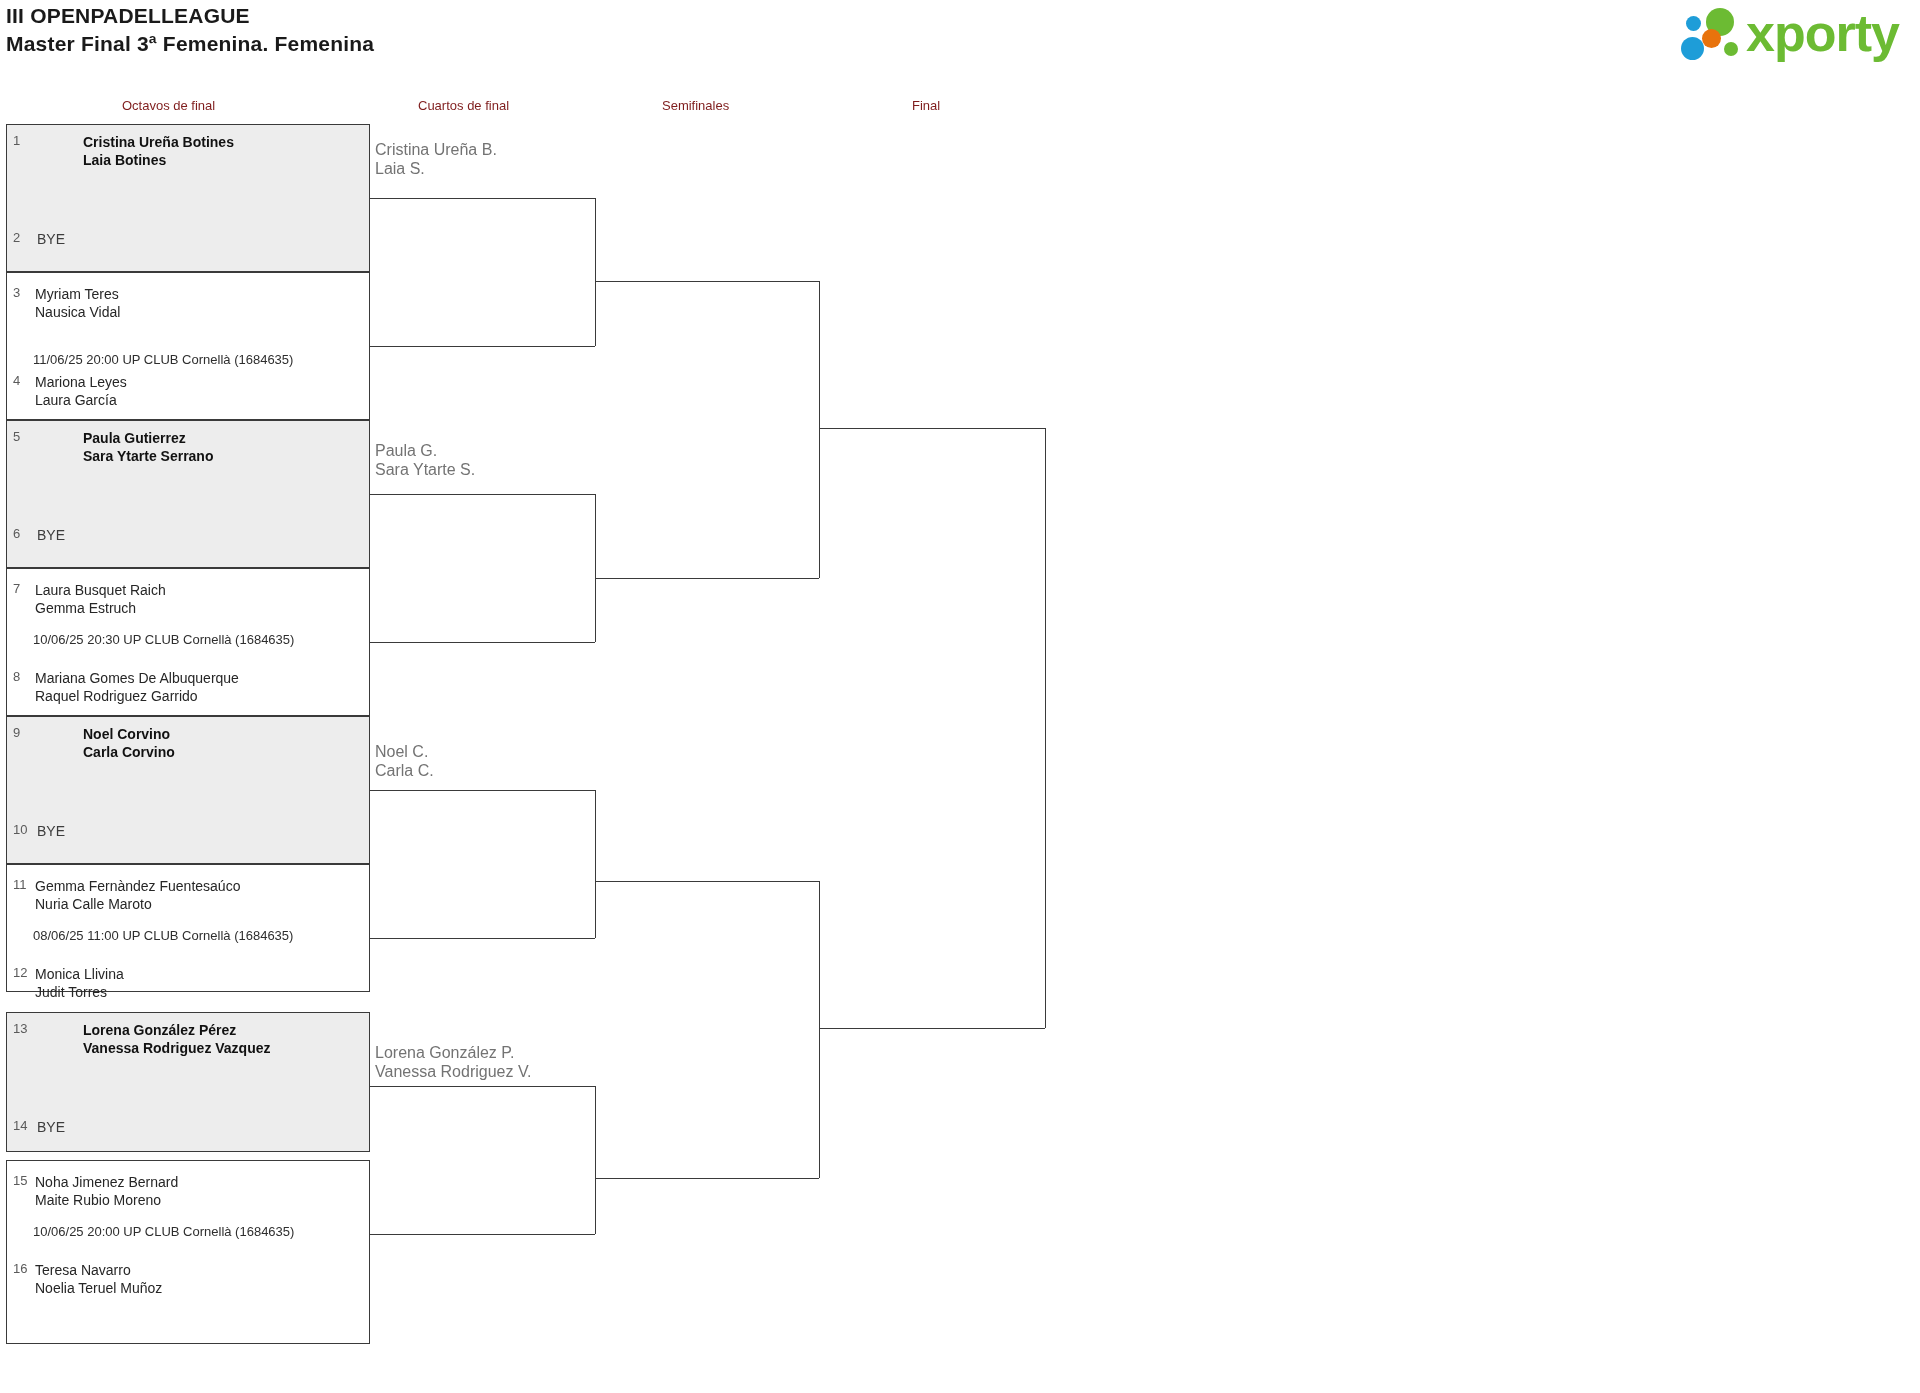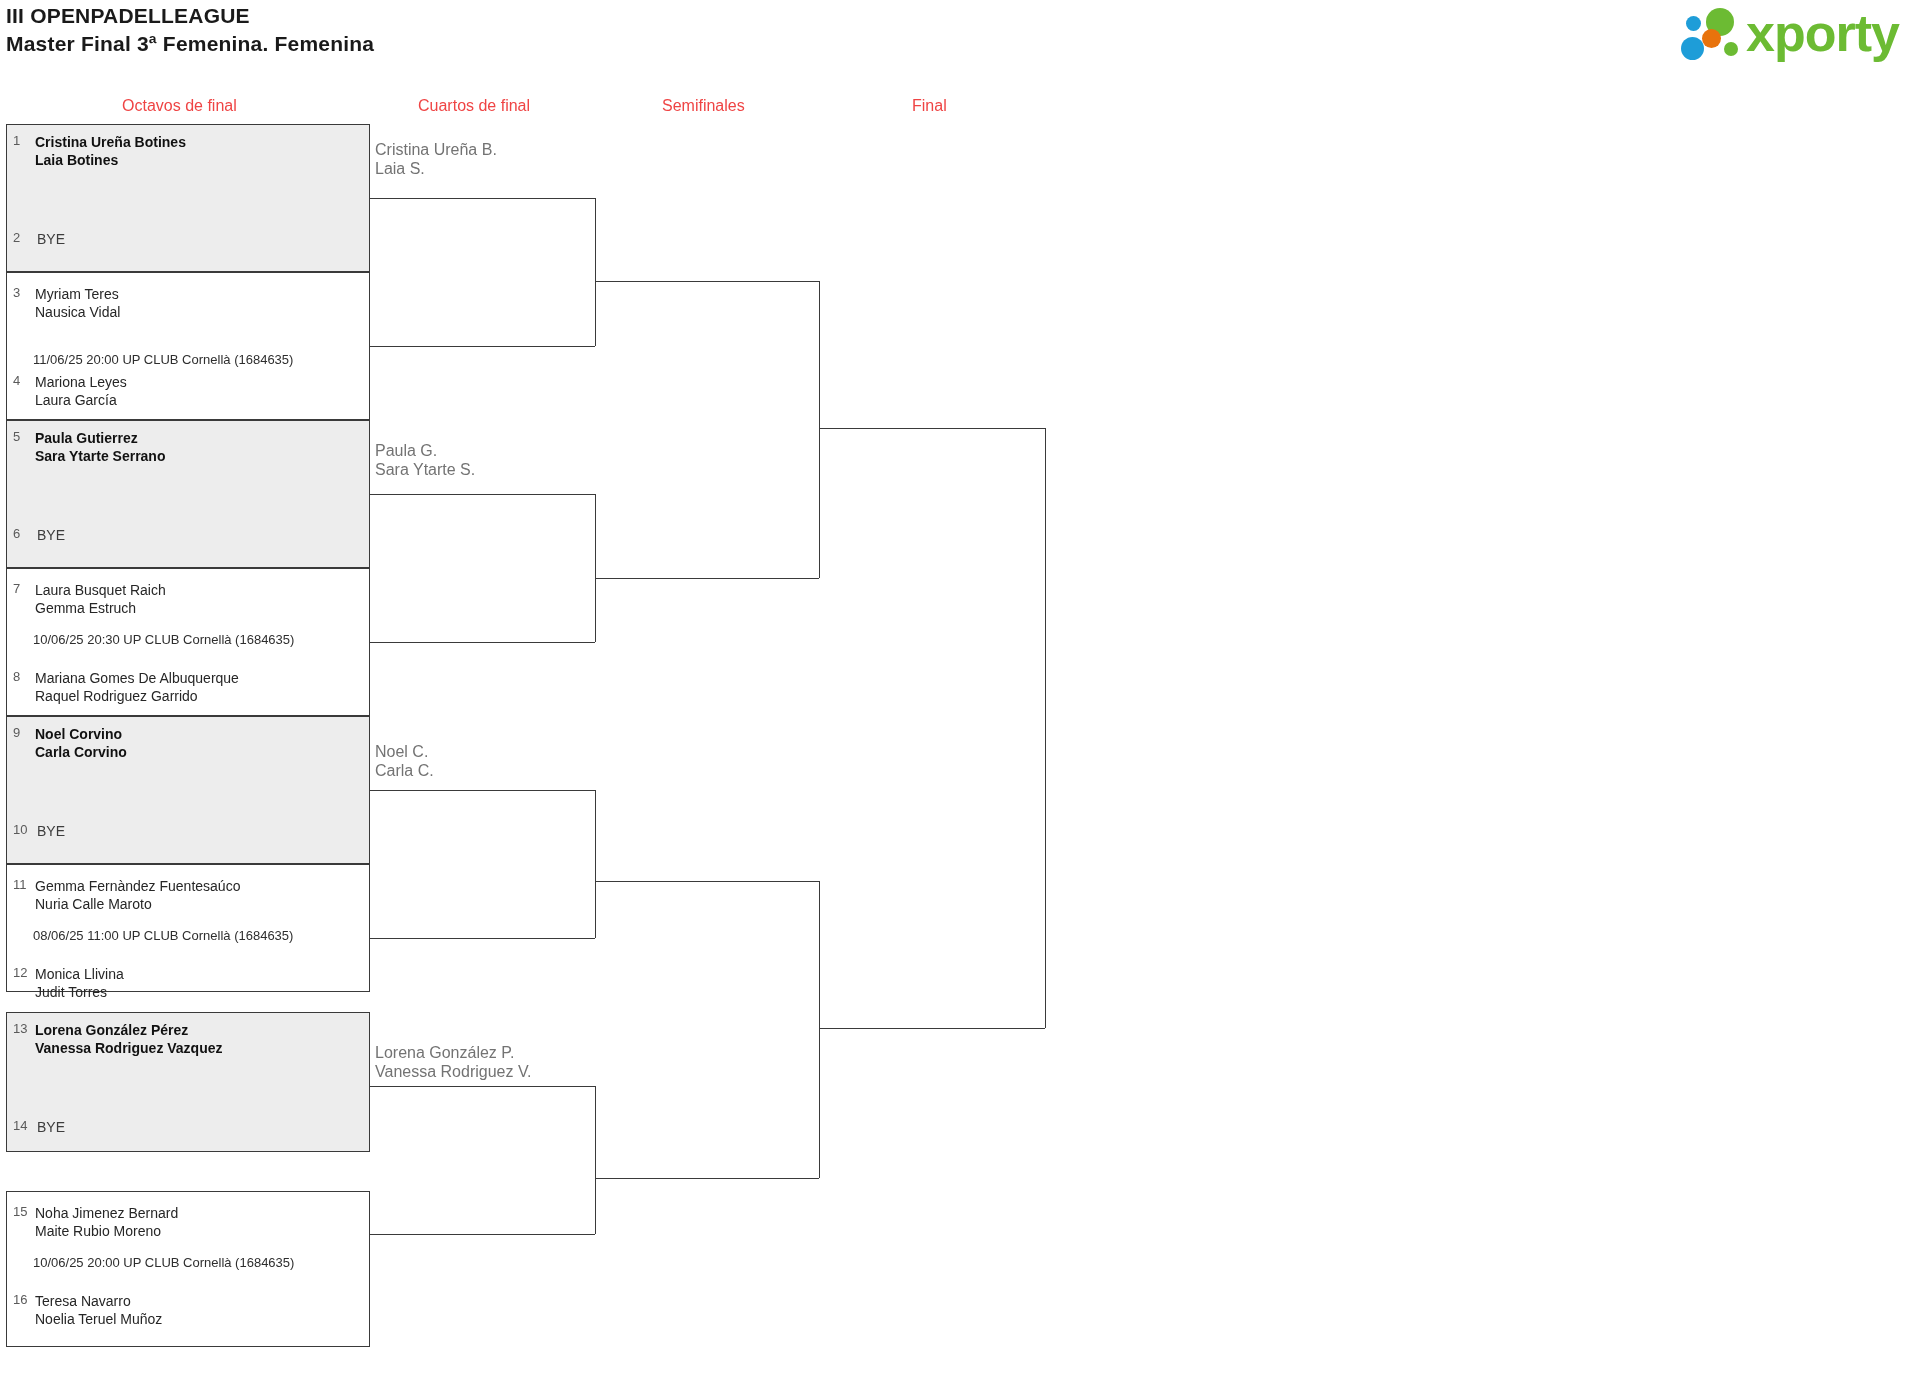--- a/index.html
+++ b/index.html
@@ -69,22 +69,22 @@
     font-size: 52px;
     font-weight: bold;
     color: #6cbb33;
     letter-spacing: -1px;
     line-height: 62px;
   }
 
   
   .round-header {
     position: absolute;
-    font-size: 16px;
-    color: #ef4444;
+    font-size: 13px;
+    color: #7f1d1d;
     line-height: 20px;
     white-space: nowrap;
   }
 
   
   .bracket {
     position: absolute;
     left: 0;
     top: 0;
     width: 1920px;
@@ -123,21 +123,21 @@
   }
   .players {
     position: absolute;
     left: 28px;
     right: 4px;
     font-size: 14px;
     line-height: 18px;
     color: #262626;
     white-space: nowrap;
   }
-  .players.bold { font-weight: bold; color: #111111; }
+  .players.bold { font-weight: bold; color: #111111; margin-left: 48px; }
   .players .p2 { display: block; }
   .bye-label {
     position: absolute;
     left: 30px;
     font-size: 14px;
     color: #3d3d3d;
     line-height: 18px;
   }
   .match-info {
     position: absolute;
@@ -300,21 +300,21 @@
         <span>Lorena González Pérez</span>
         <span class="p2">Vanessa Rodriguez Vazquez</span>
       </span>
     </div>
     <div class="slot" style="top:105px;">
       <span class="seed">14</span>
       <span class="bye-label">BYE</span>
     </div>
   </div>
 
-  <div class="r1-match plain" style="top:1160px; height:156px;margin-top:31px;">
+  <div class="r1-match plain" style="top:1160px; height:184px;">
     <div class="slot" style="top:12px;">
       <span class="seed">15</span>
       <span class="players">
         <span>Noha Jimenez Bernard</span>
         <span class="p2">Maite Rubio Moreno</span>
       </span>
     </div>
     <div class="match-info" style="top:62px;">10/06/25 20:00 UP CLUB Cornellà (1684635)</div>
     <div class="slot" style="top:100px;">
       <span class="seed">16</span>

